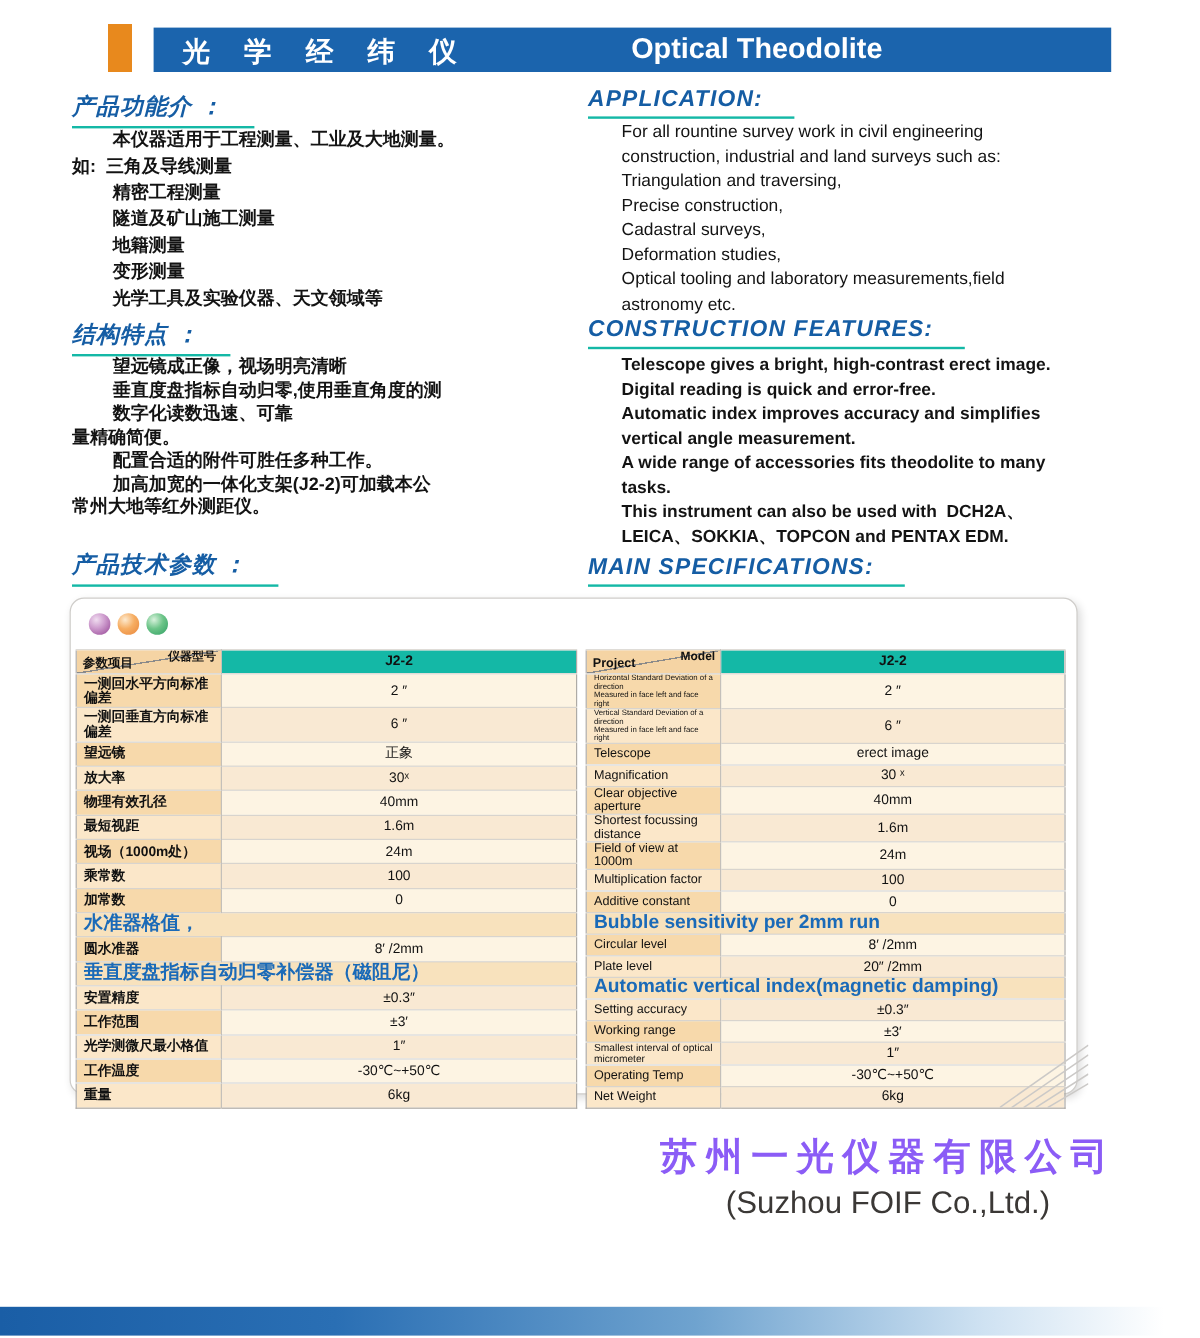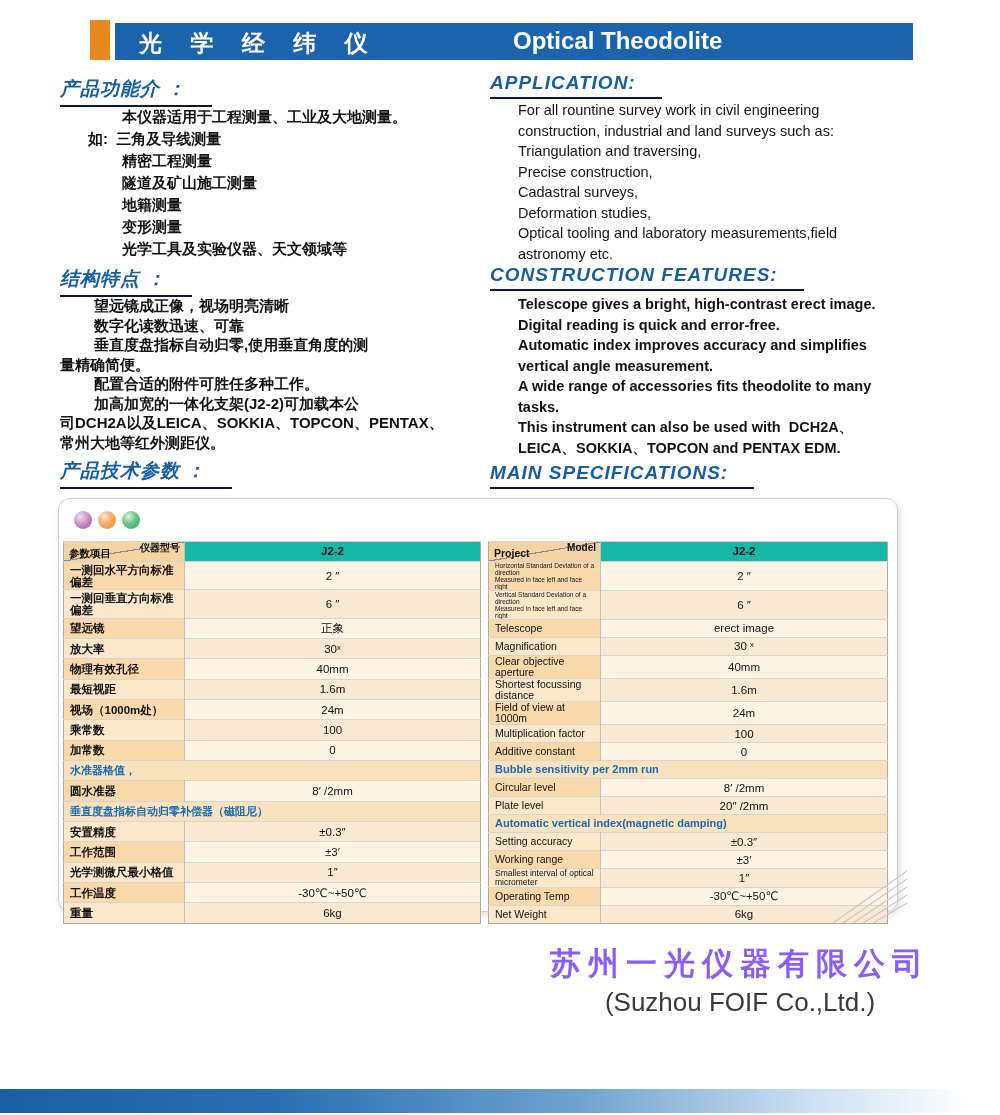--- a/index.html
+++ b/index.html
@@ -1,32 +1,32 @@
 <!DOCTYPE html>
 <html><head>
 <meta charset="utf-8">
 <style>
   html,body{margin:0;padding:0;background:#ffffff;}
   .page{position:relative;width:1000px;height:1115px;background:#fff;overflow:hidden;
         font-family:"Liberation Sans","DejaVu Sans",sans-serif;color:#111;}
 
   
   .hdr-accent{position:absolute;left:90px;top:20px;width:20px;height:40px;background:#e8891d;}
-  .hdr-bar{position:absolute;left:115px;top:23px;width:798px;height:37px;background:#1b64ad;}
+  .hdr-bar{position:absolute;left:128px;top:23px;width:798px;height:37px;background:#1b64ad;}
   .hdr-title-zh{position:absolute;left:24px;top:5px;color:#fff;font-size:23px;font-weight:bold;letter-spacing:11px;white-space:pre;}
   .hdr-title-en{position:absolute;left:398px;top:4px;color:#fff;font-size:24px;font-weight:bold;}
 
   
   .sec-head{position:absolute;color:#155da4;font-weight:bold;font-style:italic;font-size:19px;
-            border-bottom:2px solid #0f172a;padding:0 26px 3px 0;letter-spacing:1px;white-space:pre;}
+            border-bottom:2px solid #14b8a6;padding:0 26px 3px 0;letter-spacing:1px;white-space:pre;}
 
   
   .txt-block{position:absolute;}
   .zh-line{font-size:15px;font-weight:bold;white-space:pre;color:#131313;}
-  .fn-lines .zh-line{height:22px;line-height:22px;margin-left:28px;}
+  .fn-lines .zh-line{height:22px;line-height:22px;}
   .st-lines .zh-line{height:19.5px;line-height:19.5px;}
   .zh-line.indent{padding-left:34px;}
   .en-line{font-size:14.5px;height:20.5px;line-height:20.5px;white-space:pre;color:#131313;}
 
   
   .spec-card{position:absolute;left:58px;top:498px;width:838px;height:412px;background:#fff;
              border:1px solid #cfcdca;border-radius:12px;box-shadow:2px 3px 7px rgba(0,0,0,.14);}
   .dots{position:absolute;left:15px;top:12px;display:flex;gap:6px;}
   .dot{width:18px;height:18px;border-radius:50%;}
   .dot-purple{background:radial-gradient(circle at 35% 30%,#f0ddf0 0%,#cf9ecf 40%,#a964a9 78%,#8f4f91 100%);}
@@ -40,21 +40,21 @@
   .t-zh col.c1{width:121px;} .t-en col.c1{width:112px;}
   th,td{box-sizing:border-box;border-top:1px solid #d8d4ce;padding:0 4px;height:18px;line-height:1.05;
         overflow:hidden;font-weight:normal;}
   th{height:20px;}
   .lbl,th.diag{border-right:1px solid #c4c0ba;}
   
   tbody tr .lbl{background:#f7d9ab;font-weight:bold;font-size:11.5px;text-align:left;padding-left:6px;}
   tbody tr .val{background:#fdf4e3;text-align:center;font-size:11.5px;}
   tbody tr.alt .lbl{background:#fbe7c9;}
   tbody tr.alt .val{background:#f9e9d3;}
-  td.sec{background:#f8e2bd;color:#1a6ab8;font-weight:bold;font-size:11px;text-align:left;padding-left:6px;margin-top:28px;}
+  td.sec{background:#f8e2bd;color:#1a6ab8;font-weight:bold;font-size:16px;text-align:left;padding-left:6px;margin-top:28px;}
   .lbl.small{font-size:6.5px;white-space:pre-line;line-height:7px;font-weight:bold;}
   .lbl.mid{font-size:8.5px;}
   .t-en tbody tr .lbl{font-weight:normal;font-size:10.5px;}
   .t-en .lbl.small{font-size:6.5px;font-weight:normal;}
   .t-en .lbl.mid{font-size:8.5px;}
   
   th.diag{position:relative;background:#f5d4a4;padding:0;}
   th.diag .slash{position:absolute;left:0;top:0;width:100%;height:100%;
      background:linear-gradient(to bottom right,rgba(0,0,0,0) 48.5%,#8a8a8a 48.5%,#8a8a8a 51.5%,rgba(0,0,0,0) 51.5%);}
   th.diag .corner-top{position:absolute;right:4px;top:1px;font-size:10px;font-weight:bold;}
@@ -88,26 +88,25 @@
       <div class="zh-line indent">精密工程测量</div>
       <div class="zh-line indent">隧道及矿山施工测量</div>
       <div class="zh-line indent">地籍测量</div>
       <div class="zh-line indent">变形测量</div>
       <div class="zh-line indent">光学工具及实验仪器、天文领域等</div>
     </div>
 
   <div class="sec-head" style="left:60px;top:266px;">结构特点 ：</div>
   <div class="txt-block st-lines" style="left:60px;top:296px;width:430px;" id="st-lines">
       <div class="zh-line indent">望远镜成正像，视场明亮清晰</div>
+      <div class="zh-line indent">垂直度盘指标自动归零,使用垂直角度的测</div>
       <div class="zh-line indent">数字化读数迅速、可靠</div>
-      <div class="zh-line indent">垂直度盘指标自动归零,使用垂直角度的测</div>
       <div class="zh-line flush">量精确简便。</div>
       <div class="zh-line indent">配置合适的附件可胜任多种工作。</div>
       <div class="zh-line indent">加高加宽的一体化支架(J2-2)可加载本公</div>
-      <div class="zh-line flush">司DCH2A以及LEICA、SOKKIA、TOPCON、PENTAX、</div>
       <div class="zh-line flush">常州大地等红外测距仪。</div>
     </div>
 
   <div class="sec-head" style="left:60px;top:458px;font-family:Liberation Serif, serif;">产品技术参数 ：</div>
 
   <div class="sec-head" style="left:490px;top:72px;">APPLICATION:</div>
   <div class="txt-block" style="left:518px;top:100px;width:450px;" id="app-lines">
       <div class="en-line">For all rountine survey work in civil engineering</div>
       <div class="en-line">construction, industrial and land surveys such as:</div>
       <div class="en-line">Triangulation and traversing,</div>

